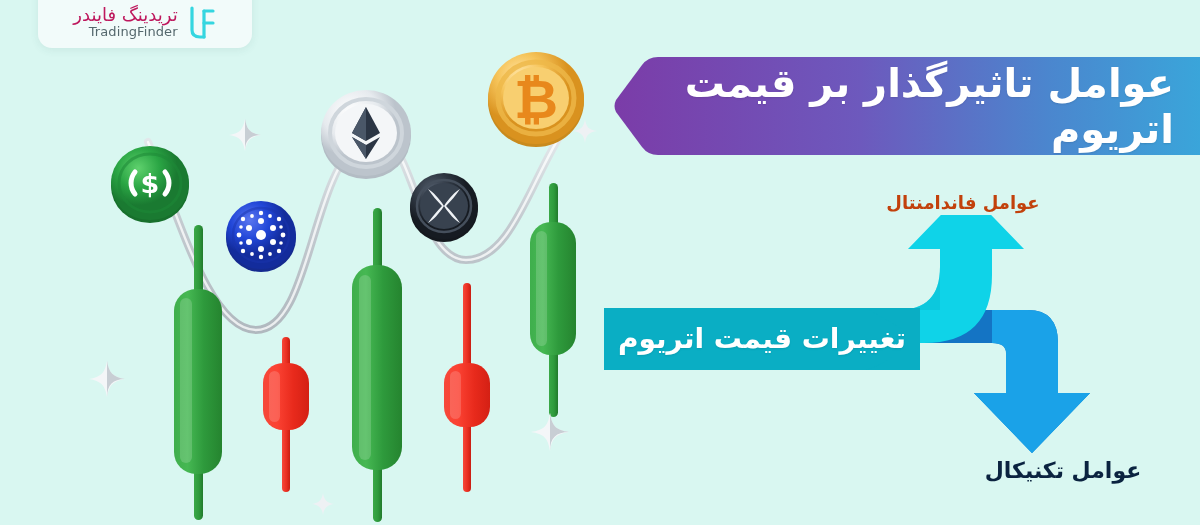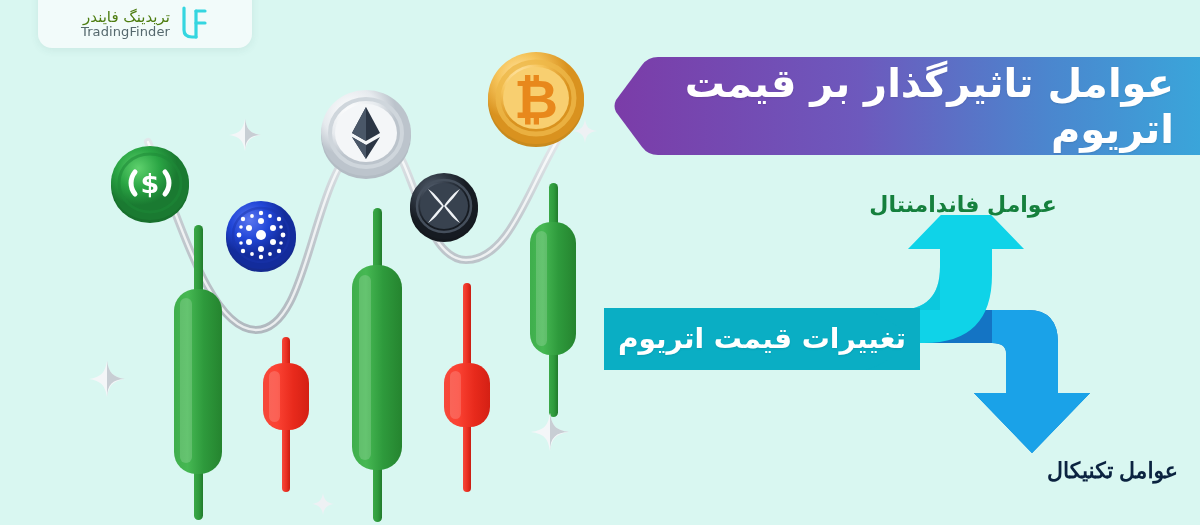--- a/index.html
+++ b/index.html
@@ -13,21 +13,21 @@
 
   
   .logo-card{
     position:absolute; left:38px; top:-26px; width:214px; height:74px;
     background:#f2fbfa; border-radius:14px;
     box-shadow:0 2px 9px rgba(40,90,90,.09);
     display:flex; align-items:flex-end; justify-content:center; gap:9px;
     padding-bottom:8px;
   }
   .logo-text{ display:flex; flex-direction:column; align-items:flex-end; line-height:1.12; }
-  .logo-fa{ font-size:15px; color:#4d7c0f; direction:rtl; letter-spacing:.2px;margin-top:44px; }
+  .logo-fa{ font-size:18px; color:#be185d; direction:rtl; letter-spacing:.2px;margin-top:44px; }
   .logo-en{ font-size:13px; color:#55686d; letter-spacing:.1px; }
   .logo-mark{ width:30px; height:34px; flex:none; }
 
   
   .title-banner{
     position:absolute; left:612px; top:55px; width:588px; height:102px;
     display:flex; align-items:center; justify-content:center;
     padding-right:10px; padding-left:40px;
   }
   .title-banner .tb-bg{ position:absolute; inset:0; }
@@ -47,27 +47,27 @@
     font-size:28px; font-weight:bold; line-height:62px; text-align:center;
     text-shadow:0 1px 2px rgba(0,0,0,.10);
   }
 
   
   .arrow-group{ position:absolute; left:880px; top:215px; width:230px; height:250px; z-index:4; }
 
   
   .label-fund{
     position:absolute; left:848px; top:192px; width:230px;
-    direction:rtl; text-align:center; color:#15803d;
-    font-size:22px; font-weight:bold;
+    direction:rtl; text-align:center; color:#c2410c;
+    font-size:18px; font-weight:bold;
   }
   .label-tech{
     position:absolute; left:948px; top:458px; width:230px;
-    direction:rtl; text-align:right; color:#0b2340;
-    font-size:22px; font-weight:bold;font-family:Liberation Serif, serif;
+    direction:rtl; text-align:center; color:#0b2340;
+    font-size:22px; font-weight:bold;
   }
 
   
   .chart{ position:absolute; left:60px; top:30px; width:600px; height:495px; }
 
   
   .sparkle{ position:absolute; }
 </style>
 </head>
 <body>

